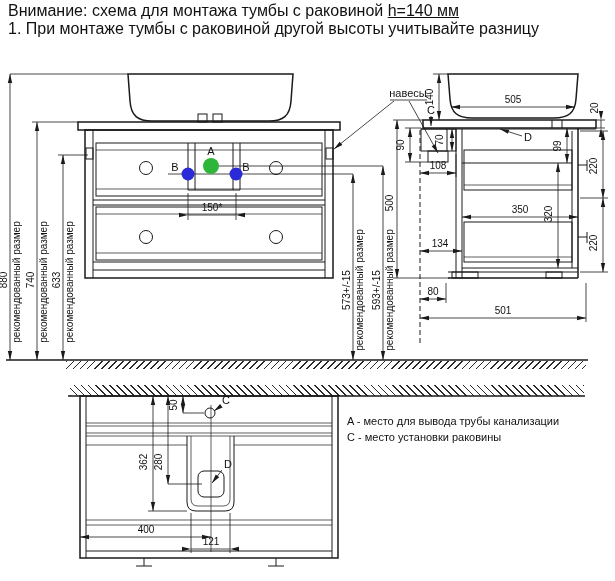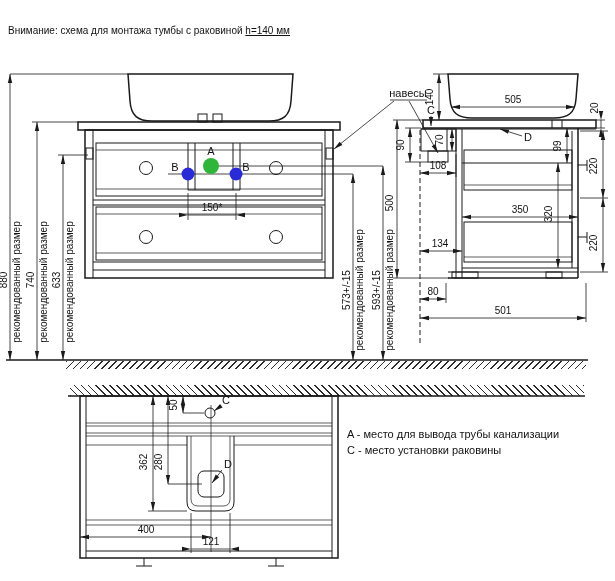--- a/index.html
+++ b/index.html
@@ -1,42 +1,43 @@
 <!DOCTYPE html>
 <html><head>
 <meta charset="utf-8">
 <style>
   html,body { margin:0; padding:0; background:#fff; }
   .canvas { position:relative; width:615px; height:581px; background:#ffffff;
             font-family:"Liberation Sans", sans-serif; color:#111; overflow:hidden; }
-  .header { position:absolute; left:8px; top:22px; font-size:10px; line-height:18px; }
+  .header { position:absolute; left:8px; top:2px; font-size:16px; line-height:18px; }
   .u { text-decoration:underline; }
   svg { position:absolute; left:0; top:0; }
   svg text { font-family:"Liberation Sans", sans-serif; fill:#111; }
   .ln  { stroke:#1a1a1a; stroke-width:1; fill:none; }
   .ln2 { stroke:#1a1a1a; stroke-width:1.5; fill:none; }
   .dim { stroke:#1a1a1a; stroke-width:0.8; fill:none; }
   .thin{ stroke:#1a1a1a; stroke-width:0.7; fill:none; }
   .dsh { stroke-dasharray:5 3; }
   .arrw { fill:#1a1a1a; stroke:none; }
   .dimtxt { font-size:10px; text-anchor:middle; }
   .lbl    { font-size:11px; text-anchor:middle; }
   .hatch-floor { position:absolute; left:66px; top:361px; width:520px; height:8px;
     background:repeating-linear-gradient(135deg,#2a2a2a 0 1.2px,transparent 1.2px 5px); }
   .hatch-wall  { position:absolute; left:70px; top:385px; width:514px; height:11px;
     background:repeating-linear-gradient(45deg,#2a2a2a 0 1.2px,transparent 1.2px 5px); }
-  .legend { position:absolute; left:347px; top:426px; width:262px; font-size:11px; line-height:16px; }
+  .legend { position:absolute; left:347px; top:413px; width:262px; font-size:11px; line-height:16px; }
 </style>
 </head>
 <body>
 
 <div class="canvas">
 
   <div class="header">
     <div><span>Внимание: схема для монтажа тумбы с раковиной </span><span class="u">h=140 мм</span></div>
+    <div>1. При монтаже тумбы с раковиной другой высоты учитывайте разницу</div>
   </div>
 
   <div class="hatch-floor"></div>
   <div class="hatch-wall"></div>
 
   <svg width="615" height="581" viewBox="0 0 615 581">
 
     <g>
       <path class="ln2" d="M128,74 L293,74 L291,101 C290,116 283,121 269,121 L152,121 C138,121 131,116 130,101 Z"></path>
       <rect class="ln" x="198" y="114" width="9" height="8"></rect>

